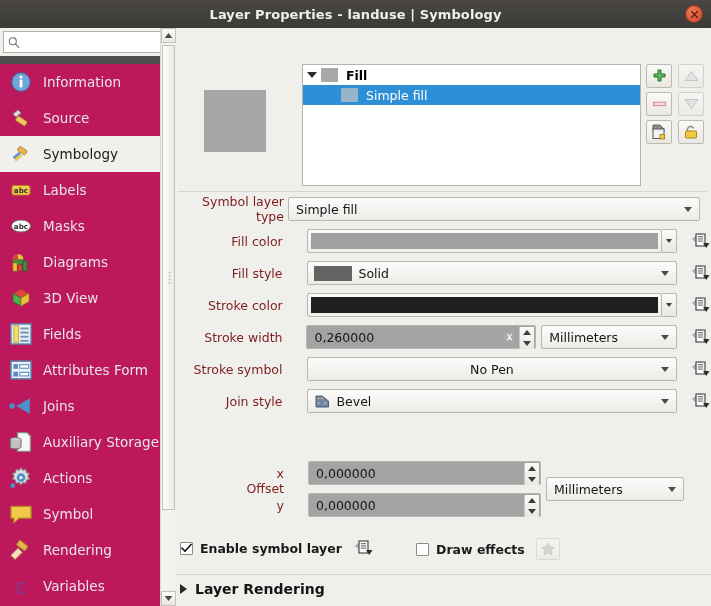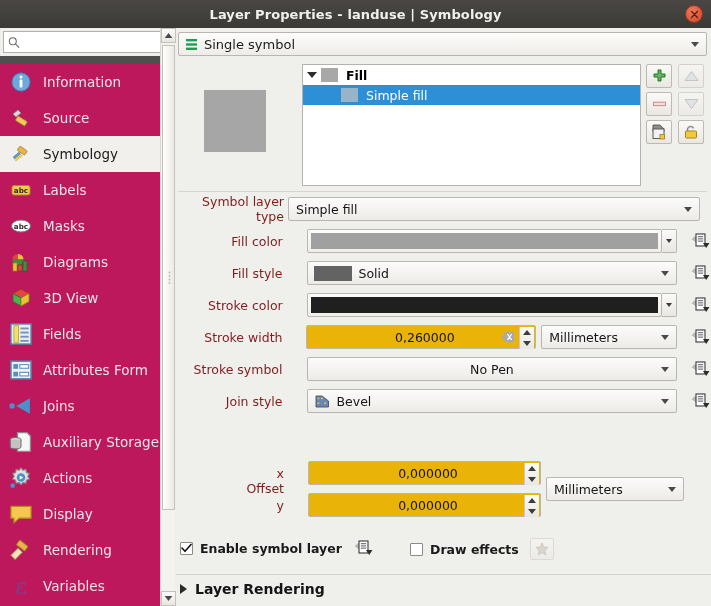--- a/index.html
+++ b/index.html
@@ -150,21 +150,21 @@
   
   .form { position: absolute; left: 0; top: 168px; width: 535px; }
   .row { position: absolute; height: 26px; display: flex; align-items: center; }
   .flabel { font-size: 12.5px; color: #7f1d1d; text-align: right; }
   .field {
     background: linear-gradient(to bottom,#fcfcfb,#edebe7);
     border: 1px solid #b9b5af; border-radius: 2px;
     height: 24px; display: flex; align-items: center;
     cursor: pointer; position: relative;
   }
-  .field.white { background: #eab308; justify-content: center; }
+  .field.white { background: #a3a3a3; }
   .colorbtn {
     height: 24px; border: 1px solid #b9b5af; border-radius: 2px;
     background: linear-gradient(to bottom,#fcfcfb,#f0eeea);
     padding: 3px; display:flex; align-items:center;
     position: relative; cursor: pointer;
   }
   .colorswatch { width: 100%; height: 100%; }
   .colordrop {
     width: 15px; height: 24px; border: 1px solid #b9b5af; border-left: none;
     border-radius: 0 2px 2px 0;
@@ -383,21 +383,21 @@
       <path d="M9.9 8.8 L13 10.6 L9.9 12.4 Z" fill="#ffffff"></path>
       <circle cx="4" cy="17.5" r="2" fill="#4d8fc9"></circle>
     </svg>
     <span class="nav-label">Actions</span>
   </div>
 
   <div class="nav-item">
     <svg class="nav-icon" width="22" height="22" viewBox="0 0 22 22">
       <path d="M2.5 4.5 h17 v10 h-10 l-4.5 4 v-4 h-2.5 z" fill="#f2c94c" stroke="#b08a1e" stroke-width="1.1" stroke-linejoin="round"></path>
     </svg>
-    <span class="nav-label">Display</span>
+    <span class="nav-label">Symbol</span>
   </div>
 
   <div class="nav-item">
     <svg class="nav-icon" width="22" height="22" viewBox="0 0 22 22">
       <rect x="10" y="2.5" width="9" height="5" rx="1" transform="rotate(38 10 2.5)" fill="#e8b54a" stroke="#a8772a" stroke-width="0.8"></rect>
       <path d="M2.5 15.5 L8.5 9.5 L12 13 L6 19 Z" fill="#f2e3b8" stroke="#b09c5c" stroke-width="0.8"></path>
     </svg>
     <span class="nav-label">Rendering</span>
   </div>
 
@@ -425,29 +425,20 @@
   </div>
   <div class="sb-arrow bot">
     <svg width="9" height="7" viewBox="0 0 9 7">
       <path d="M4.5 6 L0.7 1 L8.3 1 Z" fill="#4a4a4a"></path>
     </svg>
   </div>
 </div>
 
 <div class="panel">
 
-  <div class="renderer-combo">
-    <svg width="13" height="13" viewBox="0 0 13 13">
-      <rect x="1" y="1" width="11" height="2.4" fill="#1f9e4f"></rect>
-      <rect x="1" y="5.3" width="11" height="2.4" fill="#1f9e4f"></rect>
-      <rect x="1" y="9.6" width="11" height="2.4" fill="#1f9e4f"></rect>
-    </svg>
-    <span class="lbl">Single symbol</span>
-    <span class="combo-arrow"></span>
-  </div>
 
   <div class="sym-preview"></div>
 
   <div class="tree">
     <div class="tree-row bold">
       <span class="twisty">
           <i class="tw"></i>
         </span>
       <span class="tree-swatch" style="background:#a8a8a8"></span>
       <span class="txt">Fill</span>
@@ -693,21 +684,21 @@
           <path d="M0.5 6 L5 2.5 L5 9.5 Z" fill="#b6b6b6"></path>
           <rect x="5" y="1" width="9" height="12" fill="#ffffff" stroke="#3a3a3a" stroke-width="1.1"></rect>
           <rect x="6.8" y="3.2" width="5.4" height="1" fill="#5a5a5a"></rect>
           <rect x="6.8" y="5.4" width="5.4" height="1" fill="#5a5a5a"></rect>
           <rect x="6.8" y="7.6" width="5.4" height="1" fill="#5a5a5a"></rect>
           <path d="M12 10 L18.5 10 L15.2 15 Z" fill="#2e2e2e"></path>
         </svg>
       </span>
     </div>
 
-    <div class="cbrow" style="left:234px;top:342px">
+    <div class="cbrow" style="left:240px;top:342px">
       <span class="cbox"></span>
       <span class="cblabel">Draw effects</span>
       <span class="fxbtn" style="margin-left:11px">
         <svg width="14" height="14" viewBox="0 0 14 14">
           <path d="M7 1 L8.8 5 L13 5.5 L9.9 8.5 L10.8 12.8 L7 10.6 L3.2 12.8 L4.1 8.5 L1 5.5 L5.2 5 Z" fill="#c9c6be" stroke="#a9a59c" stroke-width="0.8"></path>
         </svg>
       </span>
     </div>
   </div>
 

